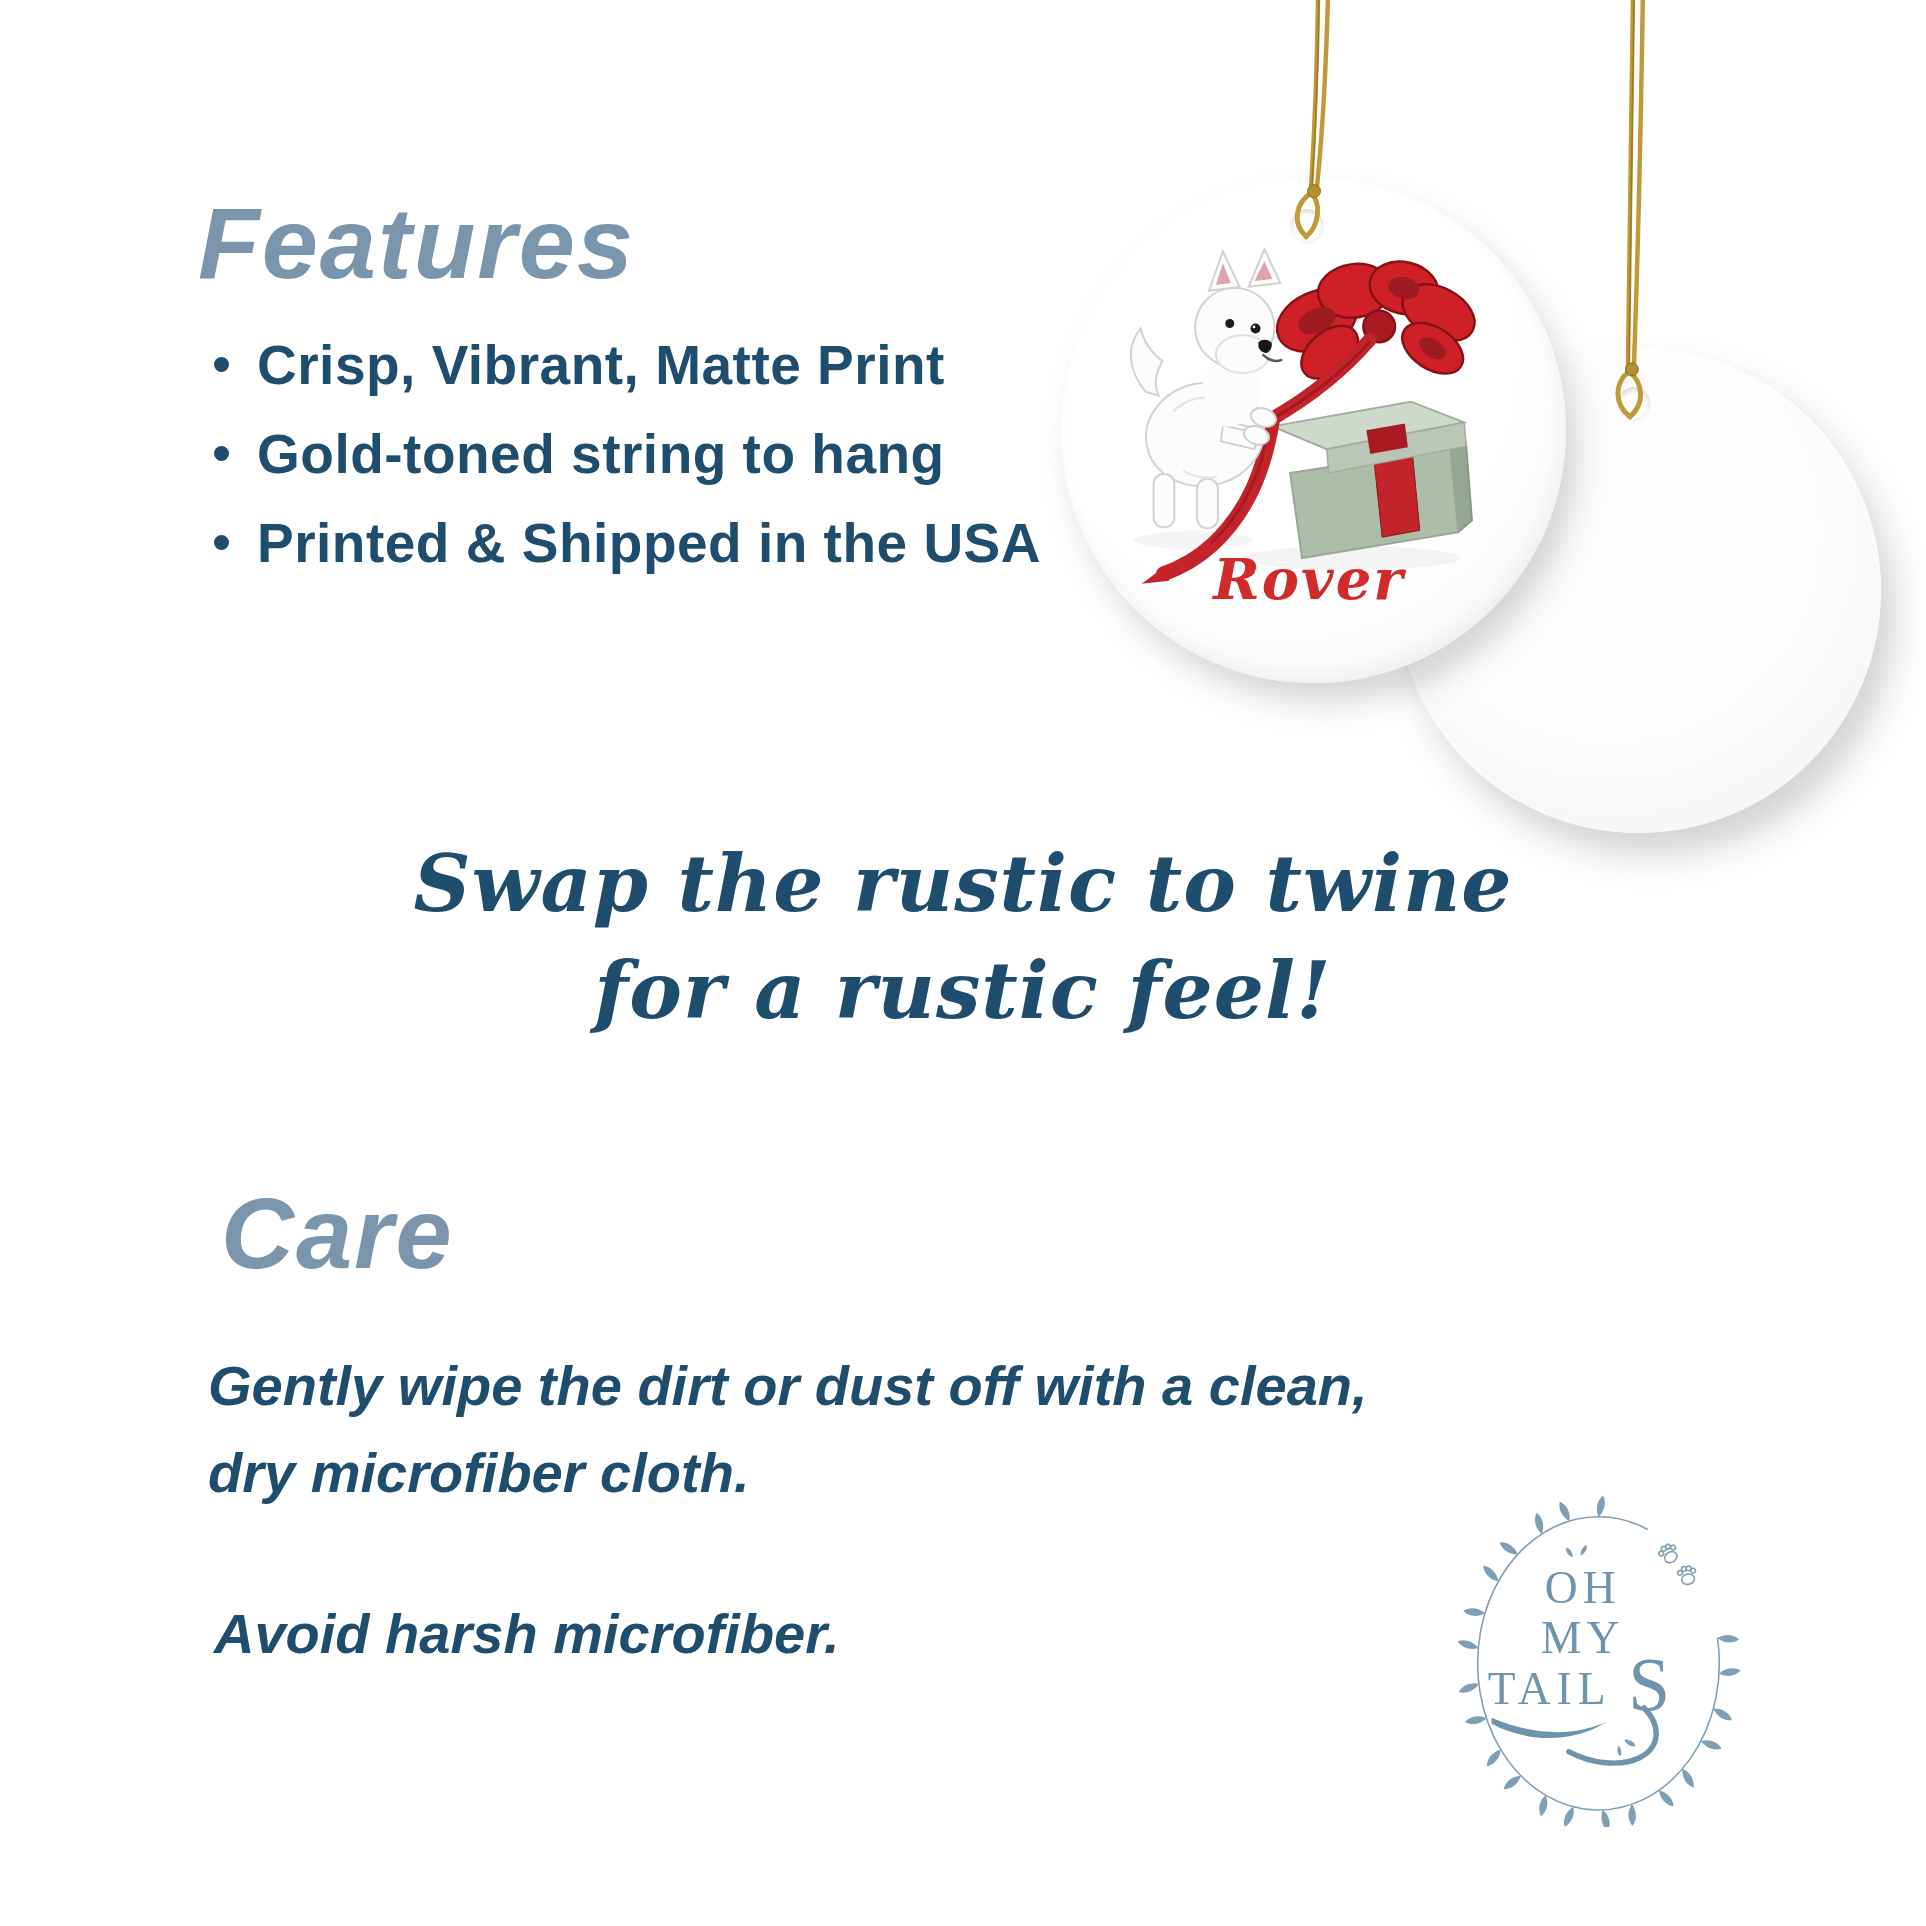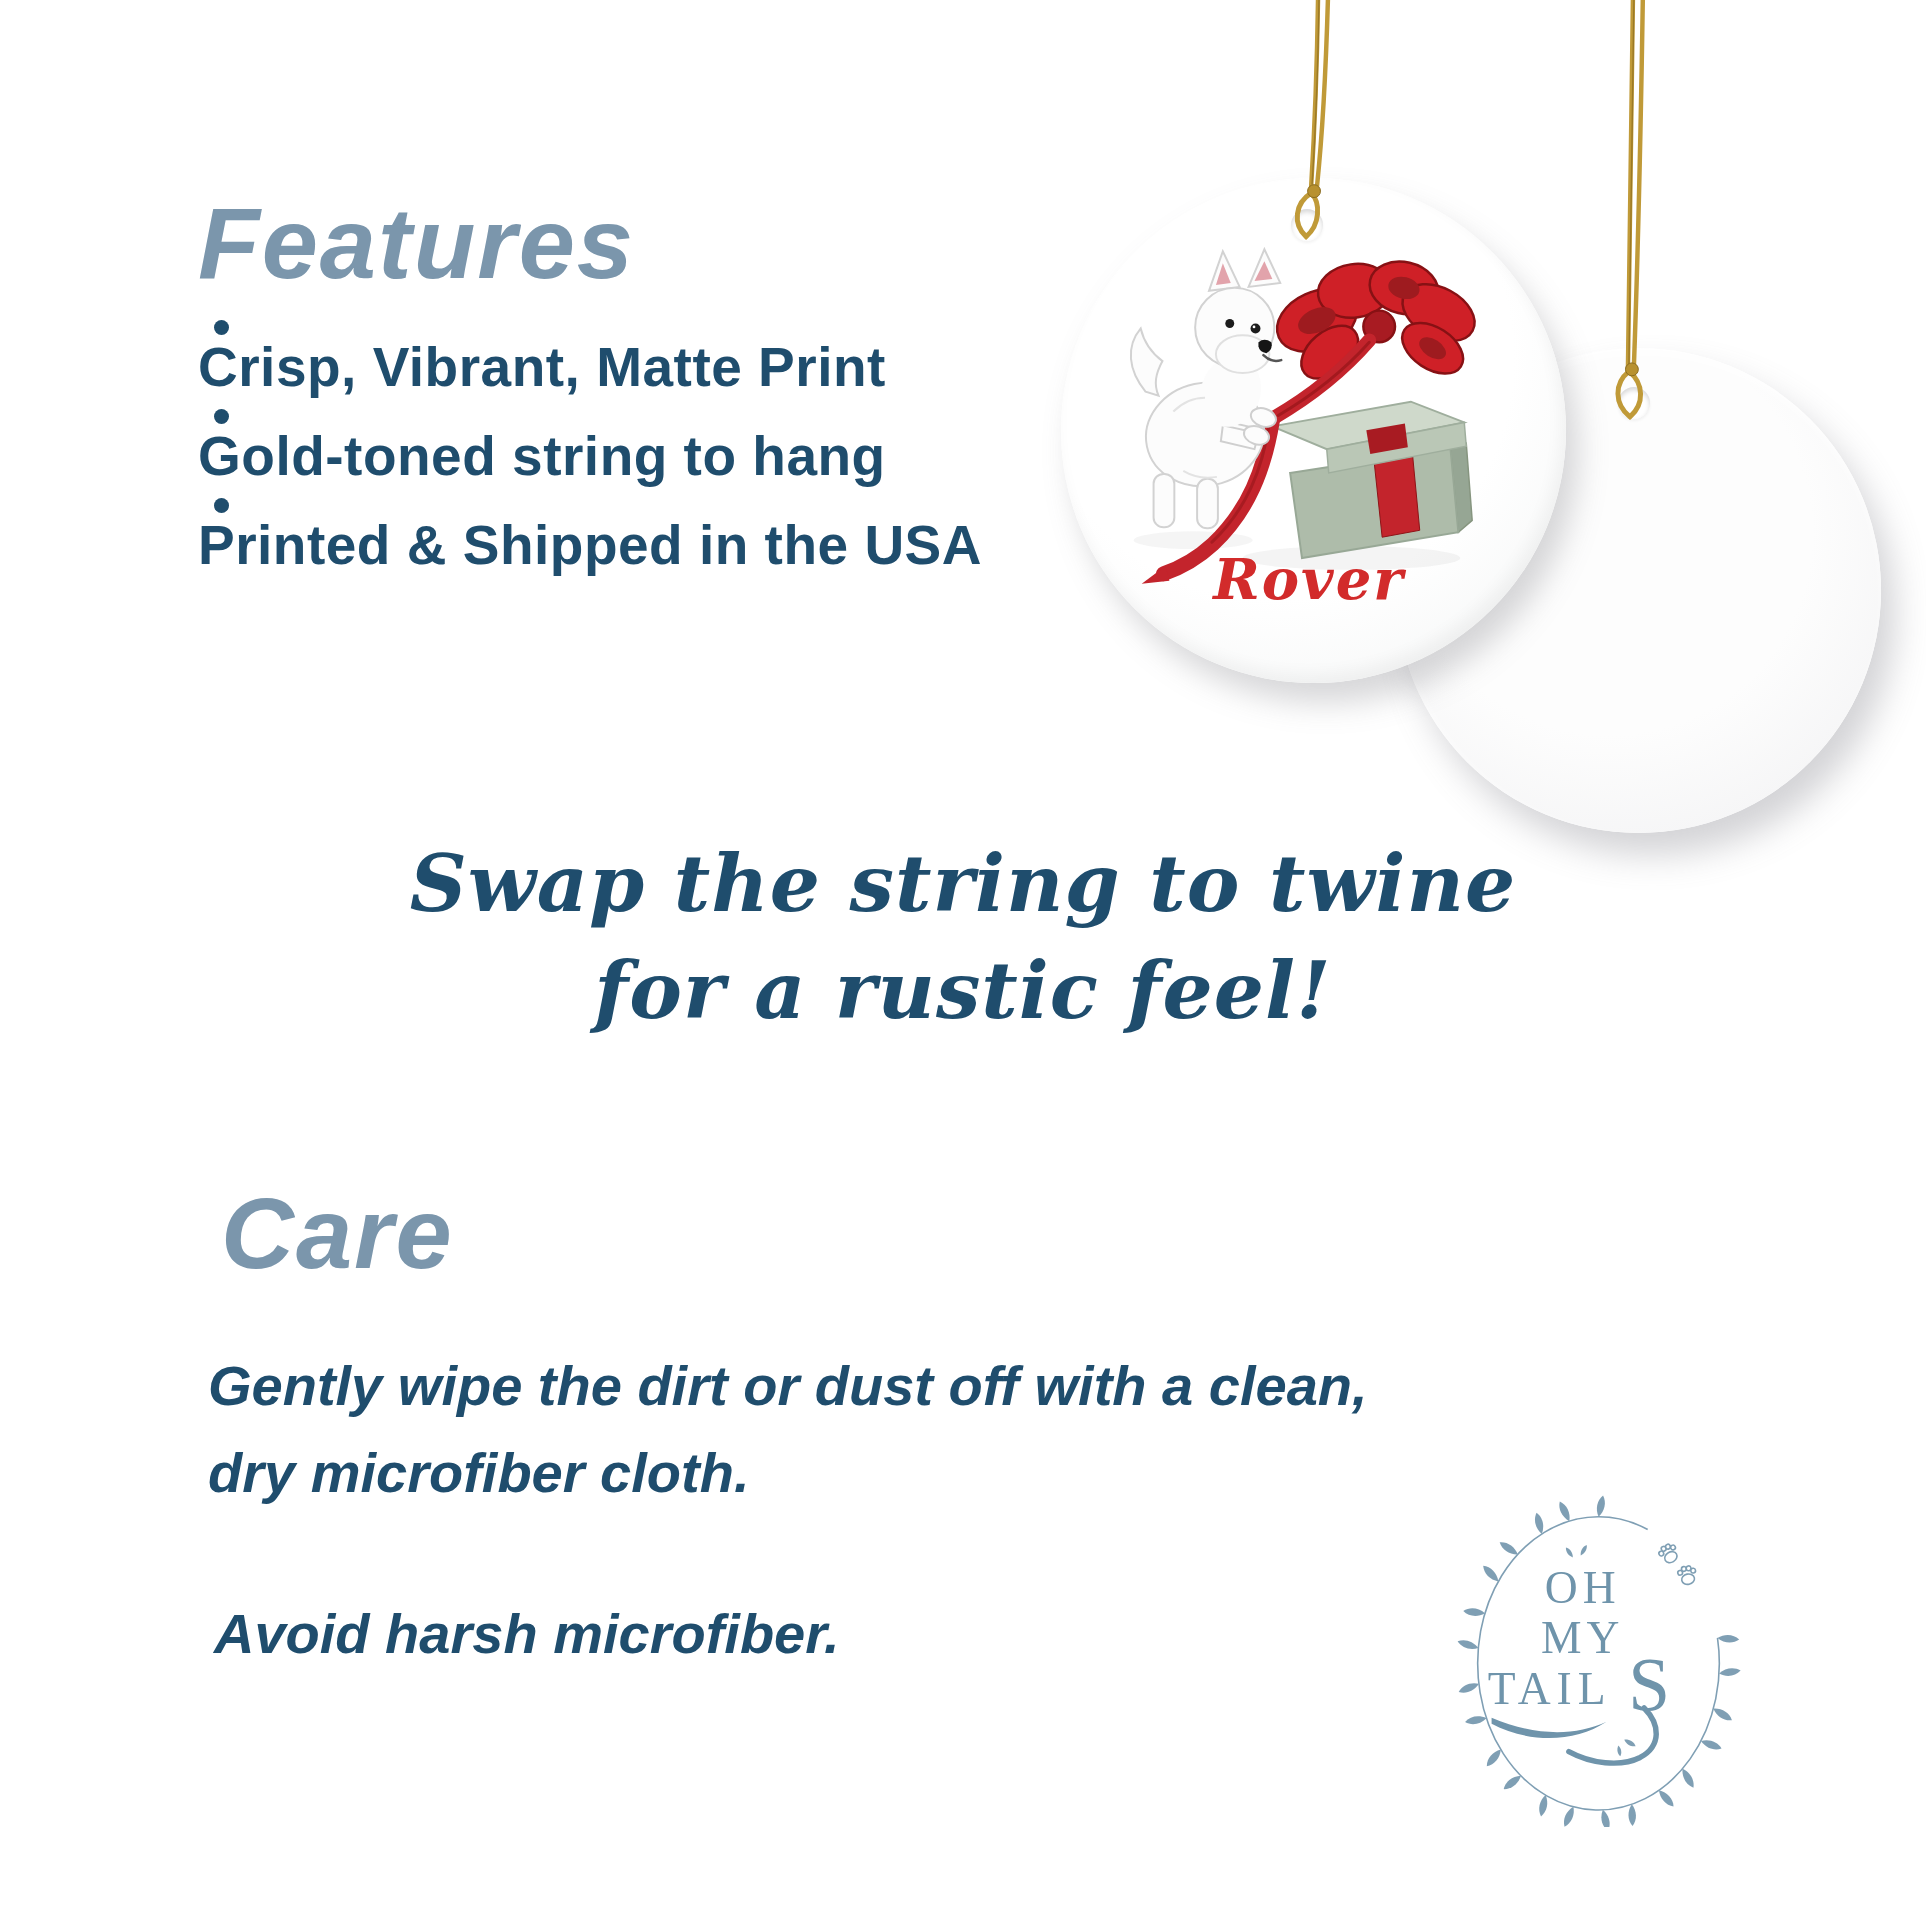--- a/index.html
+++ b/index.html
@@ -14,21 +14,21 @@
   .section-title{
     font-style:italic;font-weight:bold;
     font-size:101px;line-height:1.05;
     color:#7b96ac;letter-spacing:2px;
   }
   #features-title{left:198px;top:190px;}
   #care-title{left:198px;top:1180px;margin-left:23px;}
 
   
   #features-list{left:198px;top:320px;}
-  .feature-row{height:89px;display:flex;flex-direction:column;}
+  .feature-row{height:89px;display:flex;align-items:center;}
   .bullet-dot{
     width:15px;height:15px;border-radius:50%;
     background:#1f4d6d;margin:0 28px 0 16px;flex:none;
   }
   .feature-text{
     font-size:55px;font-weight:bold;color:#1f4d6d;
     white-space:nowrap;letter-spacing:0.5px;
   }
 
   
@@ -184,21 +184,21 @@
     <span class="bullet-dot"></span>
     <span class="feature-text">Gold-toned string to hang</span>
   </div>
   <div class="feature-row">
     <span class="bullet-dot"></span>
     <span class="feature-text">Printed &amp; Shipped in the USA</span>
   </div>
 </div>
 
 <div class="abs" id="note">
-  <div>Swap the string to twine</div>
+  <div>Swap the rustic to twine</div>
   <div>for a rustic feel!</div>
 </div>
 
 <div class="abs section-title" id="care-title">Care</div>
 
 <div class="abs care-text" id="care-p1">
   <div>Gently wipe the dirt or dust off with a clean,</div>
   <div>dry microfiber cloth.</div>
 </div>
 

